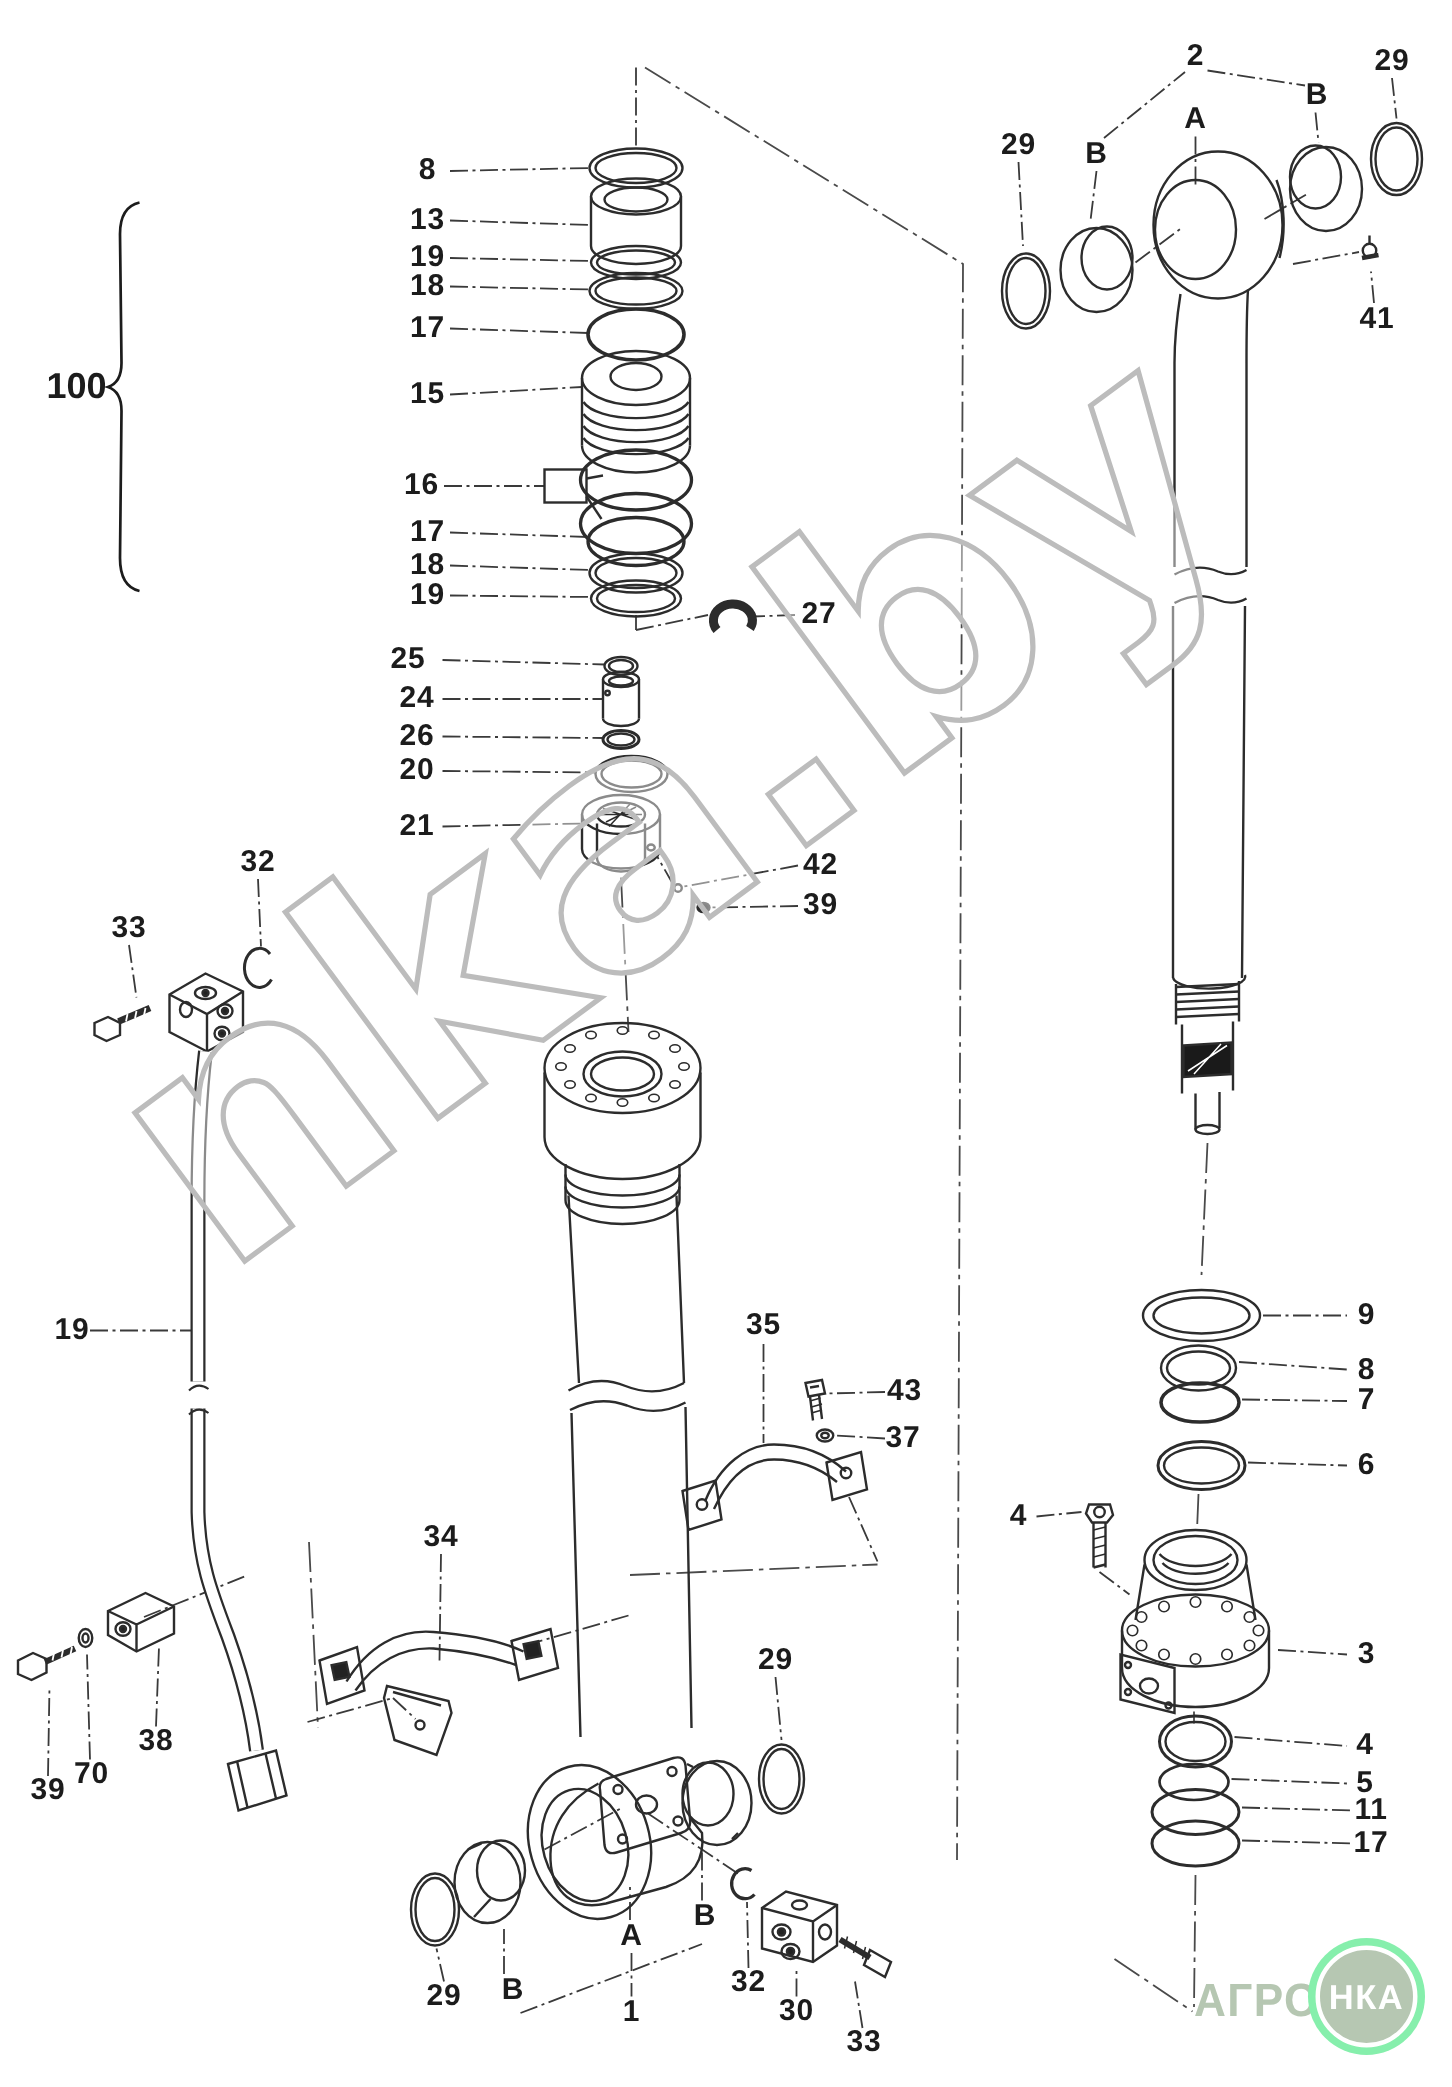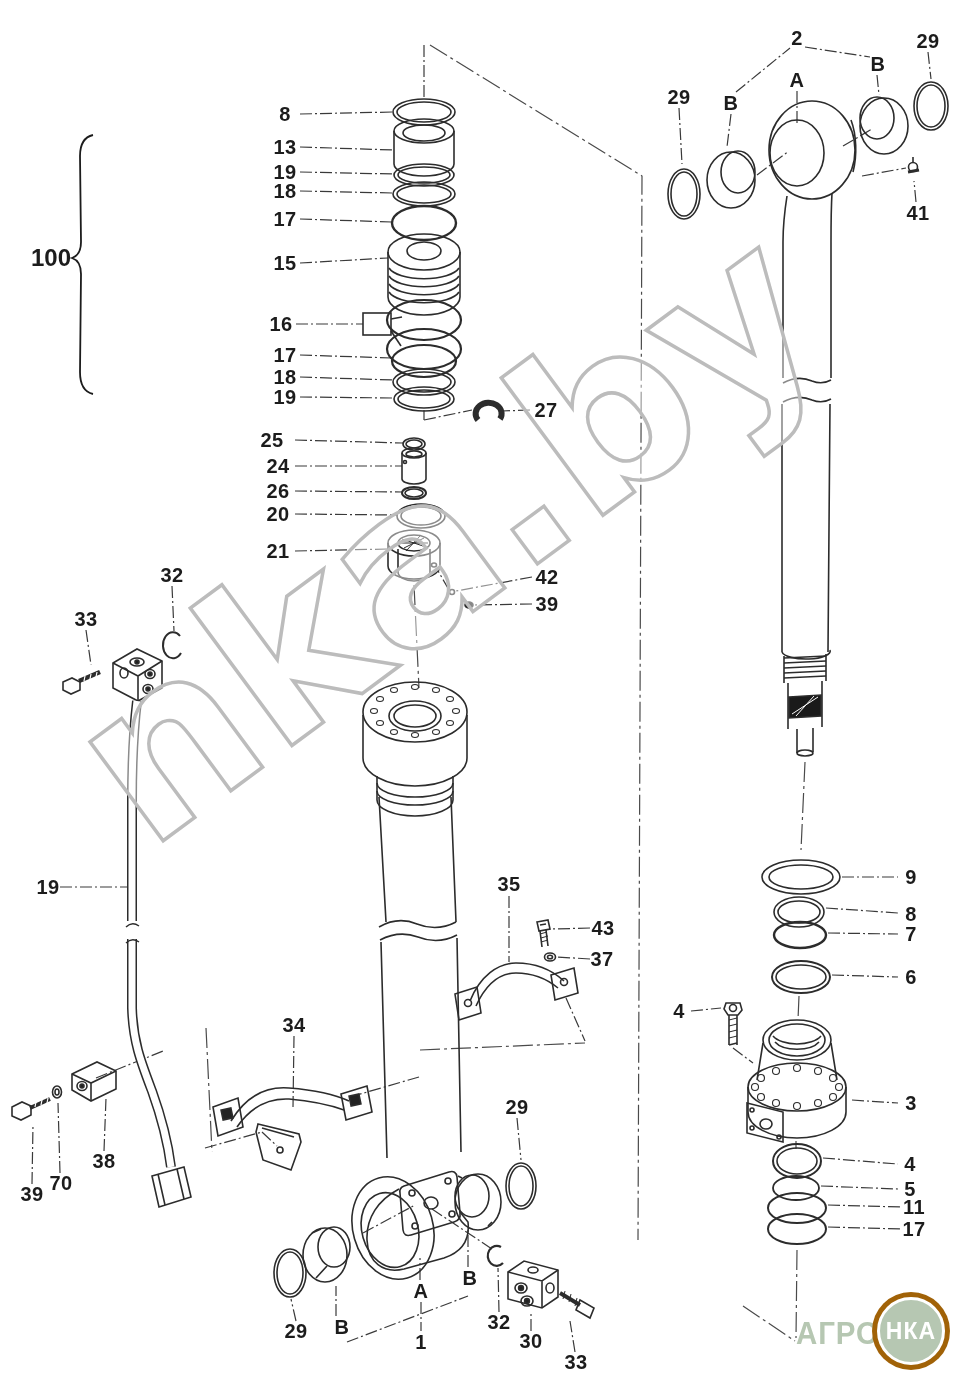--- a/index.html
+++ b/index.html
@@ -8,21 +8,21 @@
   svg.art{position:absolute;left:0;top:0;}
   .co{position:absolute;transform:translate(-50%,-50%);font-size:20px;font-weight:bold;
       color:#1c1c1c;white-space:nowrap;letter-spacing:.5px;}
   .grp{position:absolute;left:55px;top:133px;width:88px;height:262px;}
   .gi{position:absolute;right:2px;transform:translateY(-50%);font-size:19px;font-weight:bold;color:#1c1c1c;}
   .gnum{position:absolute;left:51px;top:258px;transform:translate(-50%,-50%);
         font-size:24px;font-weight:bold;color:#1c1c1c;}
   .logo{position:absolute;left:796px;top:1316px;font-size:31px;font-weight:bold;
         color:#b6c7b2;letter-spacing:1px;transform:scaleX(.95);transform-origin:left;}
   .logo-circle{position:absolute;left:872px;top:1292px;width:78px;height:78px;border-radius:50%;
-        background:#a16207;display:flex;align-items:center;justify-content:center;}
+        background:#86efac;display:flex;align-items:center;justify-content:center;}
   .logo-inner{width:62px;height:62px;border-radius:50%;border:3px solid #fff;background:#b6c7b2;
         display:flex;align-items:center;justify-content:center;font-size:23px;font-weight:bold;
         color:#fff;letter-spacing:1px;}
 </style>
 </head>
 <body>
 
 <div class="stage">
 
 <svg class="art" width="968" height="1391" viewBox="0 0 968 1391">

